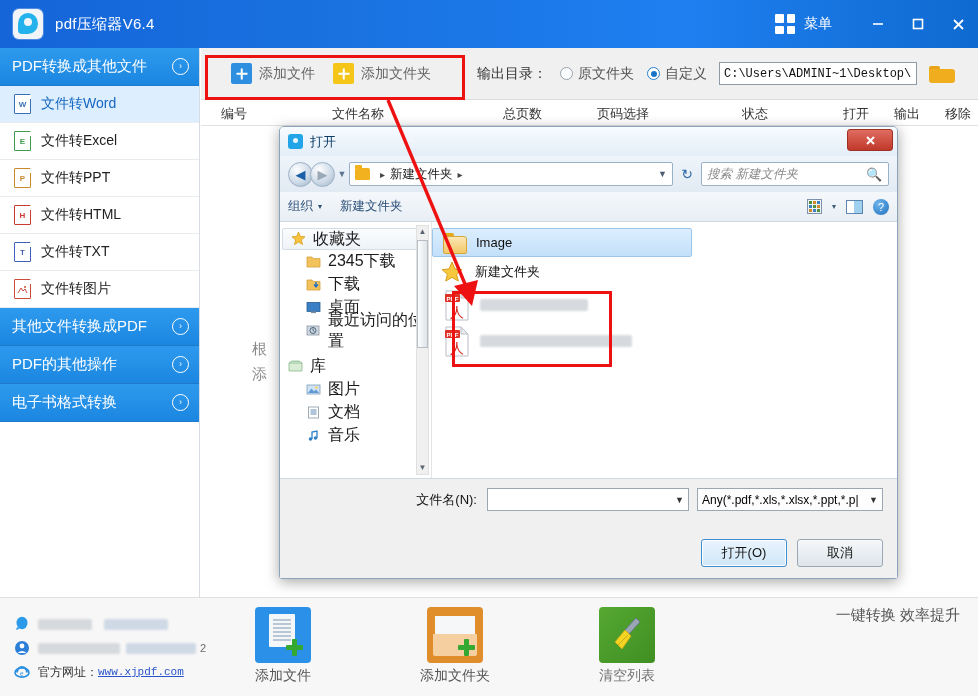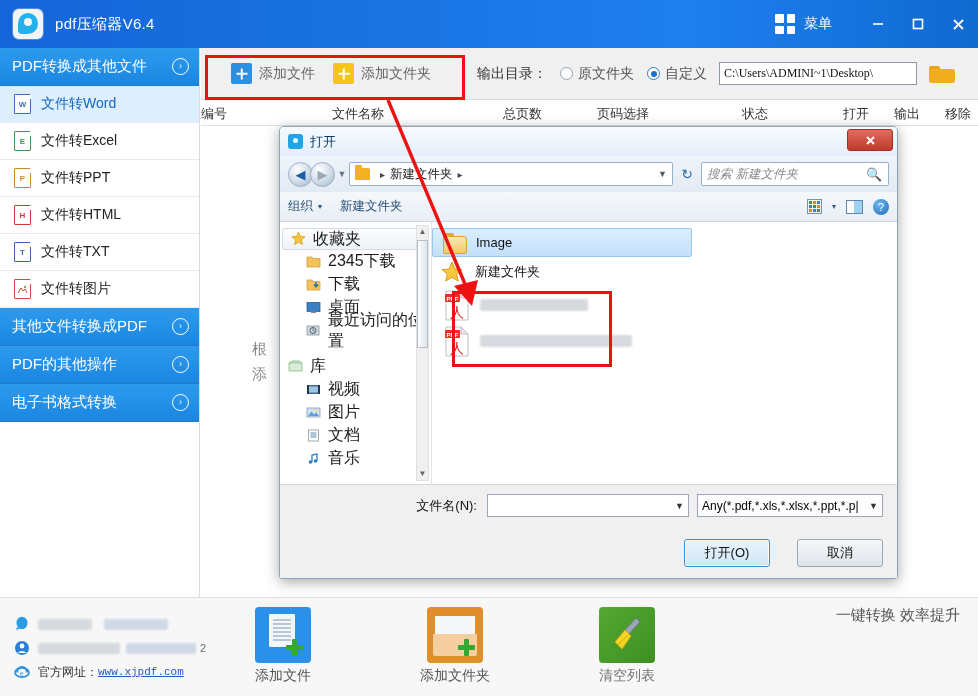--- a/index.html
+++ b/index.html
@@ -113,21 +113,21 @@
     width: 13px; height: 13px; border-radius: 50%; border: 1px solid #9aa3ad;
     background: #fbfcfd; margin-right: 5px; position: relative; flex: none;
   }
   .radio.on { border-color: #2a7fc9; background: #fff; }
   .radio.on::after {
     content: ""; position: absolute; left: 2.5px; top: 2.5px; width: 6px; height: 6px;
     border-radius: 50%; background: #1a73c4;
   }
   .path-input {
     margin-left: 12px; width: 198px; height: 23px; background: #fff;
-    border: 1px solid #8e9aa5; font-family: Liberation Serif, serif;
+    border: 1px solid #8e9aa5; font-family: Liberation Mono, monospace;
     font-size: 12px; color: #111; display: flex; align-items: center; padding-left: 4px;
     overflow: hidden; white-space: nowrap;
   }
   .folder-btn {
     margin-left: 12px; width: 27px; height: 21px; position: relative; flex: none;
   }
   .folder-btn::before {
     content:""; position:absolute; left:0; top:3px; width:11px; height:4px;
     background:#e8a317; border-radius:2px 2px 0 0;
   }
@@ -371,21 +371,21 @@
   .fn-input {
     width: 202px; height: 23px; background: #fff; border: 1px solid #9ba7b3;
     display: flex; align-items: center; padding: 0 4px; font-size: 12.5px;
   }
   .fn-caret { margin-left: auto; font-size: 9px; color: #333; }
   .fn-type {
     width: 186px; height: 23px; background: #fdfdfd; border: 1px solid #9ba7b3;
     display: flex; align-items: center; padding: 0 4px; font-size: 12px; overflow: hidden;
     white-space: nowrap;
   }
-  .btn-row { display: flex; justify-content: flex-end; gap: 27px; margin-top: 22px; }
+  .btn-row { display: flex; justify-content: flex-end; gap: 10px; margin-top: 28px; }
   .dlg-btn {
     width: 86px; height: 28px; display: flex; align-items: center; justify-content: center;
     font-size: 13px; color: #111; border-radius: 3px;
     background: linear-gradient(to bottom,#f6f8fa,#dde4eb); border: 1px solid #9aa7b4;
   }
   .dlg-btn.primary {
     background: linear-gradient(to bottom,#eaf4fd,#cfe6f8);
     border: 1px solid #3c8fd0; box-shadow: inset 0 0 0 1px #ffffff;
   }
 </style>
@@ -488,21 +488,21 @@
   </div>
   <div class="radio-wrap">
     <span class="radio on"></span>
     <span>自定义</span>
   </div>
   <div class="path-input">C:\Users\ADMINI~1\Desktop\</div>
   <div class="folder-btn"></div>
 </div>
 
 <div class="colhead">
-  <span style="left:0">编号</span>
+  <span style="left:20px">编号</span>
   <span style="left:131px">文件名称</span>
   <span style="left:302px">总页数</span>
   <span style="left:396px">页码选择</span>
   <span style="left:541px">状态</span>
   <span style="left:642px">打开</span>
   <span style="left:693px">输出</span>
   <span style="left:744px">移除</span>
 </div>
 
 <div class="listarea"></div>
@@ -697,31 +697,20 @@
           <svg width="15" height="13" viewBox="0 0 15 13">
               <path d="M1 3 h13 V11 H1 Z" fill="#d9ecd6" stroke="#8cb98a" stroke-width="0.8"></path>
               <path d="M1 3 L4 1 h7 l3 2" fill="#b9dcc0" stroke="#8cb98a" stroke-width="0.8"></path>
             </svg>
         </span>
         <span>库</span>
       </div>
       <div class="tree-item child">
         <span class="ti-ico">
           <svg width="15" height="13" viewBox="0 0 15 13">
-              <rect x="1" y="2" width="13" height="9" fill="#4a6b8f"></rect>
-              <rect x="3" y="3.5" width="9" height="6" fill="#9fc4e6"></rect>
-              <rect x="1" y="2" width="2" height="9" fill="#22384f"></rect>
-              <rect x="12" y="2" width="2" height="9" fill="#22384f"></rect>
-            </svg>
-        </span>
-        <span>视频</span>
-      </div>
-      <div class="tree-item child">
-        <span class="ti-ico">
-          <svg width="15" height="13" viewBox="0 0 15 13">
               <rect x="1" y="2" width="13" height="9" fill="#cfe3f5" stroke="#7f9cb8" stroke-width="0.8"></rect>
               <polyline points="2,10 5.5,5.5 8,8.5 10,6.5 13,10" fill="#5f9ad6"></polyline>
               <circle cx="10.5" cy="4.5" r="1.2" fill="#f6d65a"></circle>
             </svg>
         </span>
         <span>图片</span>
       </div>
       <div class="tree-item child">
         <span class="ti-ico">
           <svg width="15" height="13" viewBox="0 0 15 13">

